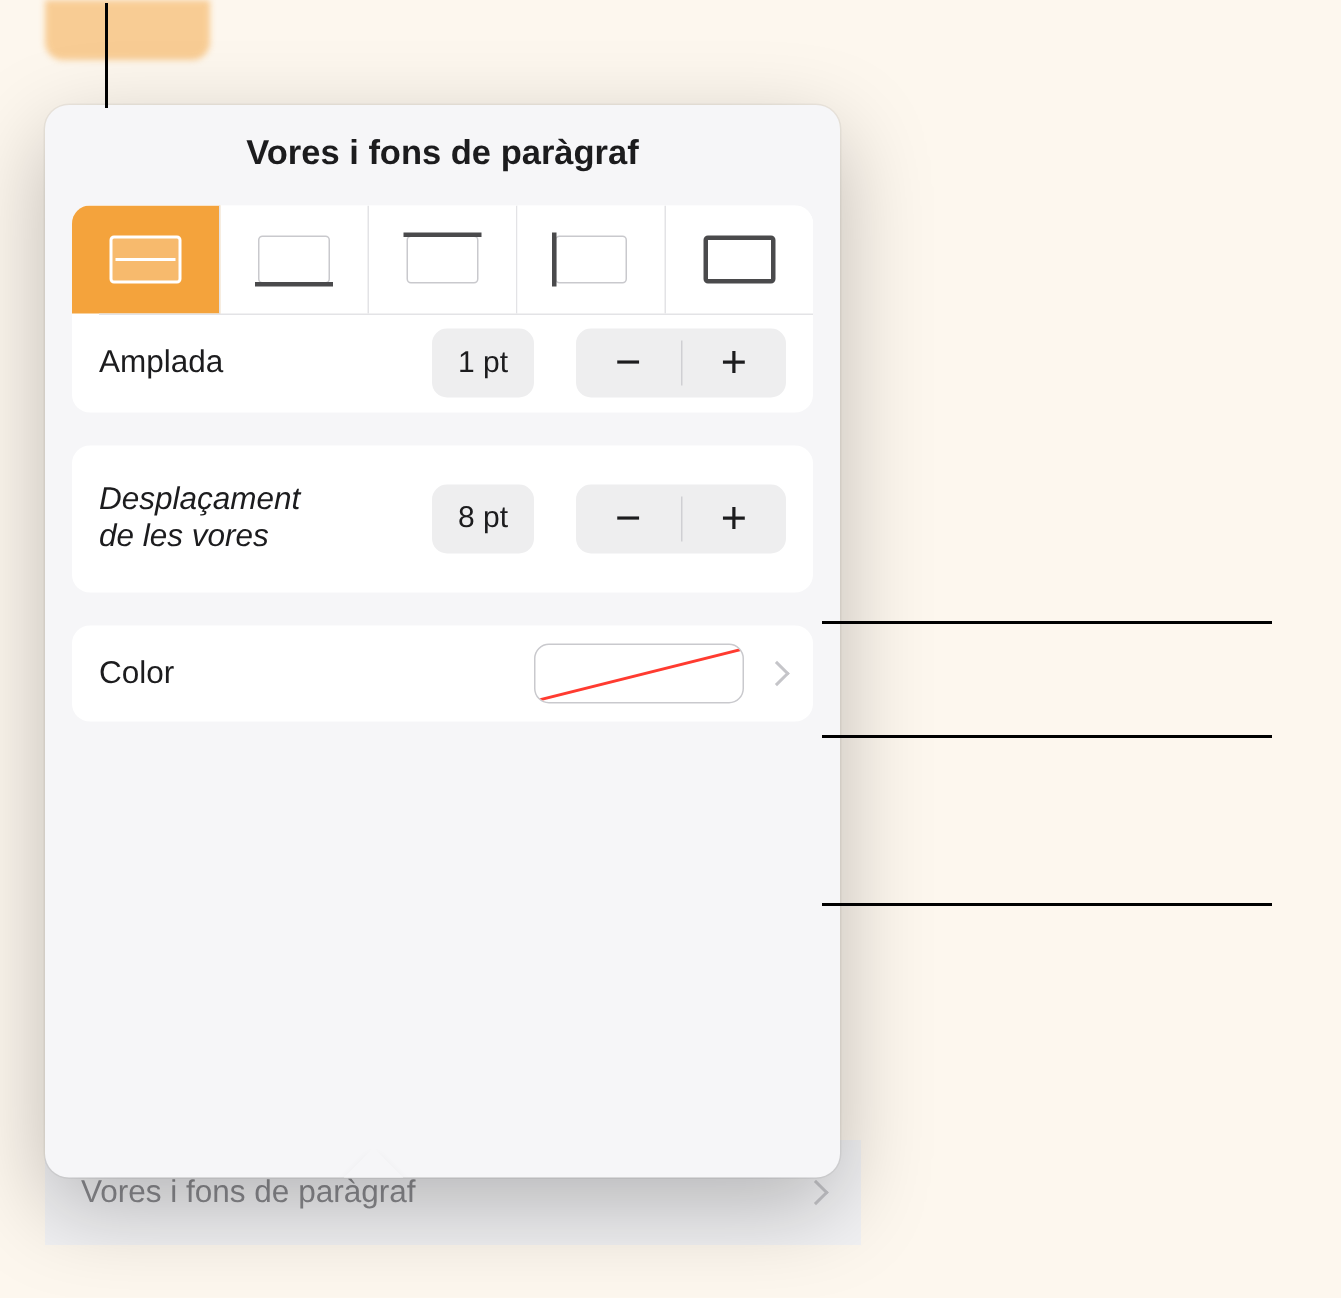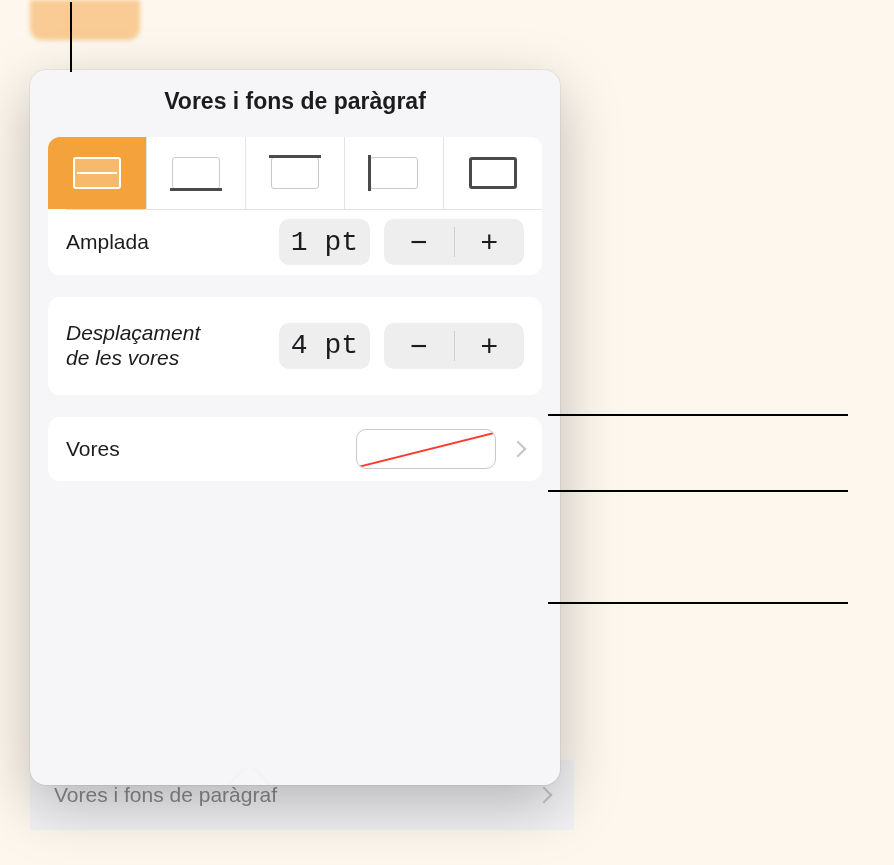--- a/index.html
+++ b/index.html
@@ -205,23 +205,22 @@
   
   .val {
     min-width: 68px;
     height: 46px;
     padding: 0 12px;
     border-radius: 10px;
     background: #eeeeef;
     display: flex;
     align-items: center;
     justify-content: center;
-    margin-right: 14px;
-    font-size: 28px;
-    font-family: Liberation Mono, monospace;
+    margin-right: 28px;
+    font-size: 20px;
   }
 
   
   .stepper {
     width: 140px; height: 46px;
     background: #eeeeef;
     border-radius: 10px;
     display: flex;
     align-items: stretch;
   }
@@ -315,32 +314,32 @@
       </div>
     </div>
 
   </div>
 
   <div class="card">
     <div class="row">
       <span class="label multi-line" style="white-space:pre-line;font-style:italic;">Desplaçament
 de les vores</span>
       <span class="spacer"></span>
-      <div class="val">4 pt</div>
+      <div class="val">8 pt</div>
       <div class="stepper">
         <div class="half">−</div>
         <div class="divider"></div>
         <div class="half">+</div>
       </div>
     </div>
   </div>
 
   <div class="card">
     <div class="row">
-      <span class="label">Vores</span>
+      <span class="label">Color</span>
       <span class="spacer"></span>
       <div class="swatch none"></div>
       <span class="chev"></span>
     </div>
   </div>
 
 </div>
 
 <div class="leader" style="top:414px; left:548px; width:300px;"></div>
 <div class="leader" style="top:490px; left:548px; width:300px;"></div>

